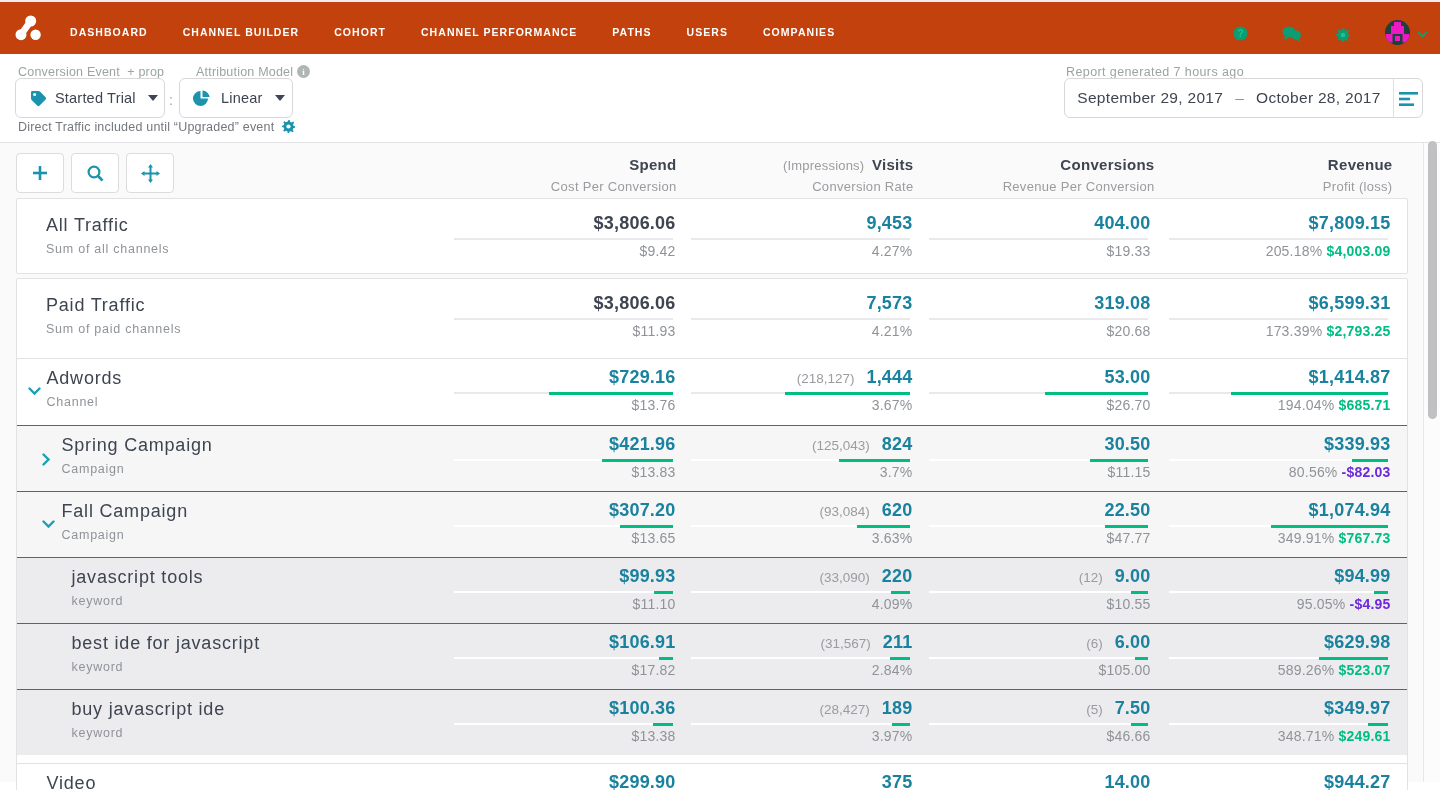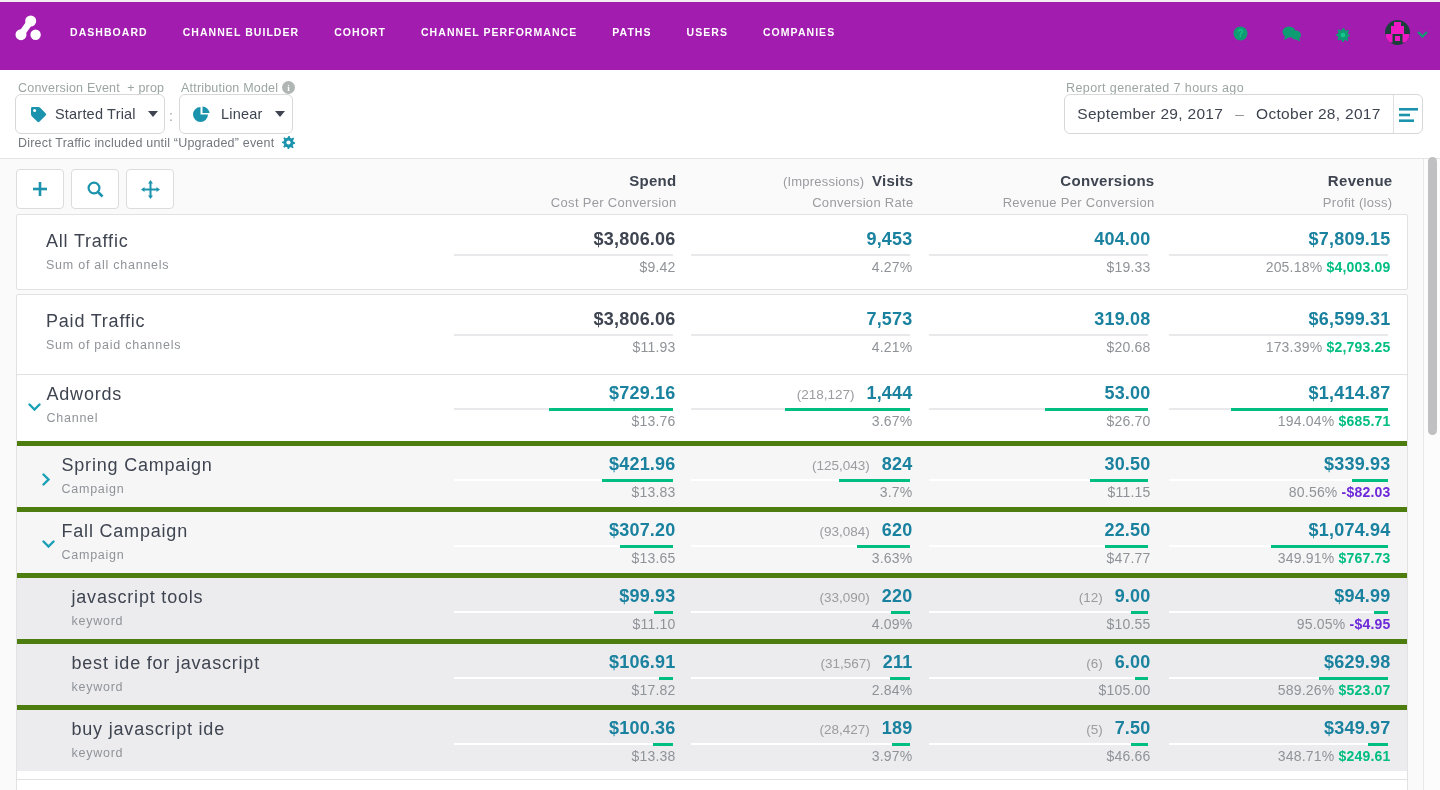--- a/index.html
+++ b/index.html
@@ -1,20 +1,20 @@
 <!DOCTYPE html>
 <html><head>
 <meta charset="utf-8">
 <style>
 * { margin:0; padding:0; box-sizing:border-box; }
 html,body { width:1440px; height:790px; overflow:hidden; background:#fff;
   font-family:"Liberation Sans", sans-serif; }
 .topstrip { height:2px; background:#f3edf0; }
 
-.topbar { height:68px; background:#a21caf; position:relative; }
+.topbar { height:52px; background:#c2410c; position:relative; }
 .logo { position:absolute; left:14px; top:13px; }
 .nav { position:absolute; left:70px; top:0; height:60px; display:flex; align-items:center; }
 .nav a { color:#fff; font-size:10.5px; font-weight:bold; letter-spacing:1.05px; margin-right:35px; text-decoration:none; white-space:nowrap; }
 .topicons { position:absolute; right:0; top:0; height:60px; }
 .ticon { position:absolute; top:24px; }
 
 .filterbar { height:89px; background:#fff; border-bottom:1px solid #e4e4e6; position:relative; }
 .flabel { position:absolute; top:11px; font-size:12.5px; color:#9aa5a2; letter-spacing:0.2px; }
 .fbtn { position:absolute; top:24px; height:40px; background:#fff; border:1px solid #d8d8da; border-radius:6px; display:flex; align-items:center; }
 .fbtn .txt { font-size:14.5px; color:#3e4450; letter-spacing:0.2px; white-space:nowrap; }
@@ -32,21 +32,21 @@
 .hcell { position:absolute; top:13px; text-align:right; }
 .h1 { font-size:15px; font-weight:bold; color:#3e4450; letter-spacing:0.3px; }
 .h2 { font-size:13px; color:#9b9ba0; margin-top:6px; letter-spacing:0.3px; }
 .imphead { font-size:13px; color:#9b9ba0; font-weight:normal; letter-spacing:0.2px; }
 
 .card { position:absolute; left:16px; width:1392px; background:#fff; border:1px solid #e2e2e4; border-radius:2px; }
 .row { position:relative; height:66px; }
 .srow { height:74px; }
 .row.camp { background:#f6f6f7; }
 .row.kw { background:#ececee; }
-.rsep { border-top:5px solid #4d7c0f; }
+.rsep { border-top:1px solid #4d7c0f; }
 .title { position:absolute; font-size:18px; color:#3e4450; letter-spacing:0.8px; white-space:nowrap; }
 .sub { position:absolute; font-size:12.5px; color:#8f9398; letter-spacing:0.75px; }
 .srow .title { left:29px; top:15.5px; }
 .srow .sub { left:29px; top:42.5px; }
 .row66 .title { top:9px; }
 .row66 .sub { top:36px; }
 .chev { position:absolute; }
 
 .cell { position:absolute; width:230px; height:100%; }
 .cs { right:734px; } .cv { right:497px; } .cc { right:259px; } .cr { right:19px; }
@@ -116,21 +116,21 @@
         <rect x="10" y="16" width="5" height="5"></rect>
       </g>
     </svg>
     <svg class="ticon" style="right:12px; top:29px" width="11" height="7" viewBox="0 0 11 7">
         <path d="M1 1 L5.5 5.5 L10 1" stroke="#0e9c72" stroke-width="2.2" fill="none"></path>
       </svg>
   </div>
 </div>
 <div class="filterbar">
   <div class="flabel" style="left:18px">Conversion Event&nbsp; + prop</div>
-  <div class="flabel" style="left:181px">Attribution Model
+  <div class="flabel" style="left:196px">Attribution Model
     <svg width="13" height="13" viewBox="0 0 13 13" style="vertical-align:-2px">
         <circle cx="6.5" cy="6.5" r="6.5" fill="#b0b6b4"></circle>
         <text x="6.5" y="10" text-anchor="middle" font-size="9" font-weight="bold" fill="#fff" font-family="Liberation Serif">i</text>
       </svg>
   </div>
   <div class="fbtn" style="left:15px; width:150px;">
     <svg width="17" height="17" viewBox="0 0 17 17" style="margin-left:14px">
         <path fill="#1b93ad" d="M2.2 1 L8.2 1 Q9.4 1 10.2 1.8 L15.6 7.2 Q16.8 8.4 15.6 9.6 L9.6 15.6 Q8.4 16.8 7.2 15.6 L1.8 10.2 Q1 9.4 1 8.2 L1 2.2 Q1 1 2.2 1 Z"></path>
         <circle cx="4.6" cy="4.6" r="1.5" fill="#fff"></circle>
       </svg>

